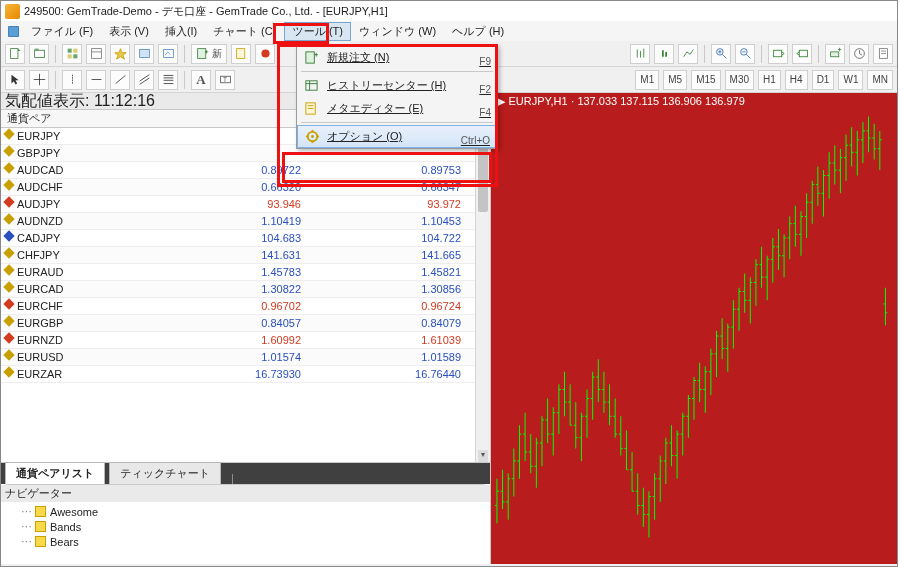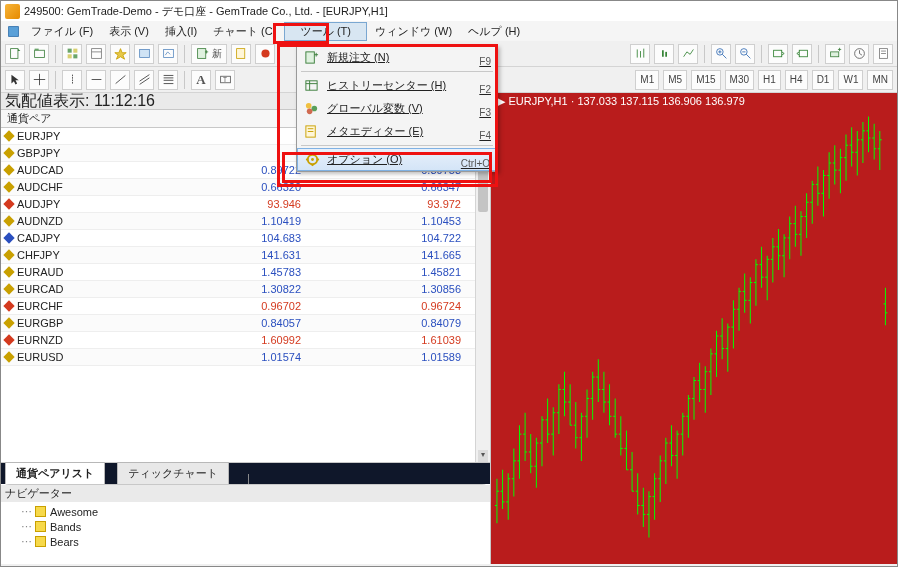--- a/index.html
+++ b/index.html
@@ -2,41 +2,41 @@
 <html><head>
 <meta charset="utf-8">
 <style>
   * { box-sizing: border-box; }
   html, body { margin:0; padding:0; font-family: "Meiryo UI","MS PGothic",sans-serif; font-size:11px; color:#222; background:#fff; }
   .app { width:898px; height:567px; border:1px solid #888; position:relative; background:#f0f0f0; overflow:hidden; }
   .titlebar { height:20px; display:flex; align-items:center; padding:0 4px; background:#fff; }
   .titlebar .ticon { width:15px; height:15px; background:linear-gradient(135deg,#f7b53a,#e68a00); border-radius:2px; margin-right:4px; }
   .menubar { height:20px; display:flex; align-items:center; background:#f5f5f5; padding:0 2px; gap:0; }
   .menubar .mitem { padding:2px 8px; cursor:default; position:relative; }
-  .menubar .mitem.active { background:#d8e6f2; border:1px solid #7aa7d1; padding:1px 15px; }
+  .menubar .mitem.active { background:#d8e6f2; border:1px solid #7aa7d1; padding:1px 7px; }
   .toolbar { height:26px; display:flex; align-items:center; gap:4px; padding:2px 4px; background:#f0f0f0; border-bottom:1px solid #d4d4d4; }
   .tbtn { width:20px; height:20px; border:1px solid #cfcfcf; background:#fcfcfc; display:flex; align-items:center; justify-content:center; font-size:10px; color:#555; }
   .tbtn svg { width:13px; height:13px; }
   .tsep { width:1px; height:18px; background:#c8c8c8; margin:0 2px; }
   .tfbtn { height:20px; padding:0 4px; border:1px solid #cfcfcf; background:#fcfcfc; display:flex; align-items:center; font-size:10px; color:#444; }
   .body { display:flex; height:471px; }
   .left { width:490px; display:flex; flex-direction:column; background:#fff; border-right:1px solid #c8c8c8; }
   .mw-head { height:17px; background:#eaeaea; border-bottom:1px solid #c8c8c8; display:flex; align-items:center; padding:0 4px; font-size:16px; }
   .grid-head { height:18px; border-bottom:1px solid #c8c8c8; background:#f7f7f7; display:flex; align-items:center; padding:0 6px; }
   .grid { flex:1; overflow:hidden; position:relative; }
   .row { height:17px; display:flex; align-items:center; border-bottom:1px solid #eee; }
   .row:nth-child(even){ background:#fbfbfb; }
-  .row .sym { width:150px; display:flex; align-items:center; gap:4px; padding-left:4px; }
+  .row .sym { width:150px; display:flex; align-items:flex-start; gap:4px; padding-left:4px; }
   .row .sym .dia { width:8px; height:8px; transform:rotate(45deg); }
   .row .bid, .row .ask { width:160px; text-align:right; padding-right:10px; color:#2a4fbf; }
   .row .bid.red, .row .ask.red { color:#d43a1f; }
   .scrolly { position:absolute; right:0; top:0; bottom:0; width:15px; background:#f0f0f0; border-left:1px solid #d4d4d4; }
   .scrolly .thumb { position:absolute; left:2px; right:2px; top:4px; height:80px; background:#c4c4c4; border-radius:2px; }
   .scrolly .arr { position:absolute; left:2px; right:2px; height:12px; background:#dcdcdc; font-size:8px; text-align:center; color:#555; }
-  .tabs { height:22px; display:flex; align-items:flex-end; background:#0f172a; border-top:1px solid #c8c8c8; padding:0 4px; gap:12px; }
+  .tabs { height:22px; display:flex; align-items:flex-end; background:#404040; border-top:1px solid #c8c8c8; padding:0 4px; gap:4px; }
   .tab { padding:3px 10px; border:1px solid #b8b8b8; border-bottom:none; background:#e8e8e8; font-size:11px; }
   .tab.active { background:#fff; font-weight:bold; }
   .nav { border-top:1px solid #c8c8c8;border-radius:8px; }
   .nav-head { height:17px; background:#eaeaea; display:flex; align-items:center; padding:0 4px; }
   .nav-tree { height:62px; background:#fff; padding:2px 20px; overflow:hidden; }
   .nav-item { height:15px; display:flex; align-items:center; gap:4px; }
   .nav-item .cube { width:11px; height:11px; background:#f7d94a; border:1px solid #c9a000; }
   .right { flex:1; background:#b91c1c; position:relative; }
   .chart-label { position:absolute; top:2px; left:6px; color:#fff; font-size:11px; }
   .chart-tri { position:absolute; top:2px; left:0; width:0; height:0; border-left:8px solid #bbb; border-top:6px solid transparent; border-bottom:6px solid transparent; opacity:.6; }
@@ -312,31 +312,20 @@
     <div class="dditem">
       <span class="dicon">
           <svg width="15" height="15" viewBox="0 0 16 16">
             <rect x="2" y="3" width="12" height="10" fill="none" stroke="#3a7d3a"></rect>
             <line x1="2" y1="6" x2="14" y2="6" stroke="#3a7d3a"></line>
             <line x1="6" y1="3" x2="6" y2="13" stroke="#3a7d3a"></line>
           </svg>
         </span>
       <span class="dlabel">ヒストリーセンター (H)</span>
       <span class="dkey">F2</span>
-    </div>
-    <div class="dditem">
-      <span class="dicon">
-          <svg width="15" height="15" viewBox="0 0 16 16">
-            <circle cx="5" cy="5" r="3" fill="#f0c040"></circle>
-            <circle cx="11" cy="8" r="3" fill="#5aa05a"></circle>
-            <circle cx="6" cy="11" r="3" fill="#d06a50"></circle>
-          </svg>
-        </span>
-      <span class="dlabel">グローバル変数 (V)</span>
-      <span class="dkey">F3</span>
     </div>
     <div class="dditem">
       <span class="dicon">
           <svg width="15" height="15" viewBox="0 0 16 16">
             <rect x="2" y="2" width="10" height="12" fill="#fff6d8" stroke="#c9a000"></rect>
             <line x1="4" y1="5" x2="10" y2="5" stroke="#c9a000"></line>
             <line x1="4" y1="8" x2="10" y2="8" stroke="#c9a000"></line>
           </svg>
         </span>
       <span class="dlabel">メタエディター (E)</span>
@@ -474,20 +463,28 @@
             <div class="bid red">1.60992</div>
             <div class="ask red">1.61039</div>
           </div>
           <div class="row">
             <div class="sym">
               <div class="dia" style="background: rgb(201, 160, 0);"></div>
               <span>EURUSD</span>
             </div>
             <div class="bid">1.01574</div>
             <div class="ask">1.01589</div>
+          </div>
+          <div class="row">
+            <div class="sym">
+              <div class="dia" style="background: rgb(201, 160, 0);"></div>
+              <span>EURZAR</span>
+            </div>
+            <div class="bid">16.73930</div>
+            <div class="ask">16.76440</div>
           </div>
           <div class="scrolly">
           <div class="arr" style="top:0">▴</div>
           <div class="thumb"></div>
           <div class="arr" style="bottom:0">▾</div>
         </div>
       </div>
       <div class="tabs">
         <div class="tab active"><span>通貨ペアリスト</span></div>
         <div class="tab"><span>ティックチャート</span></div>

